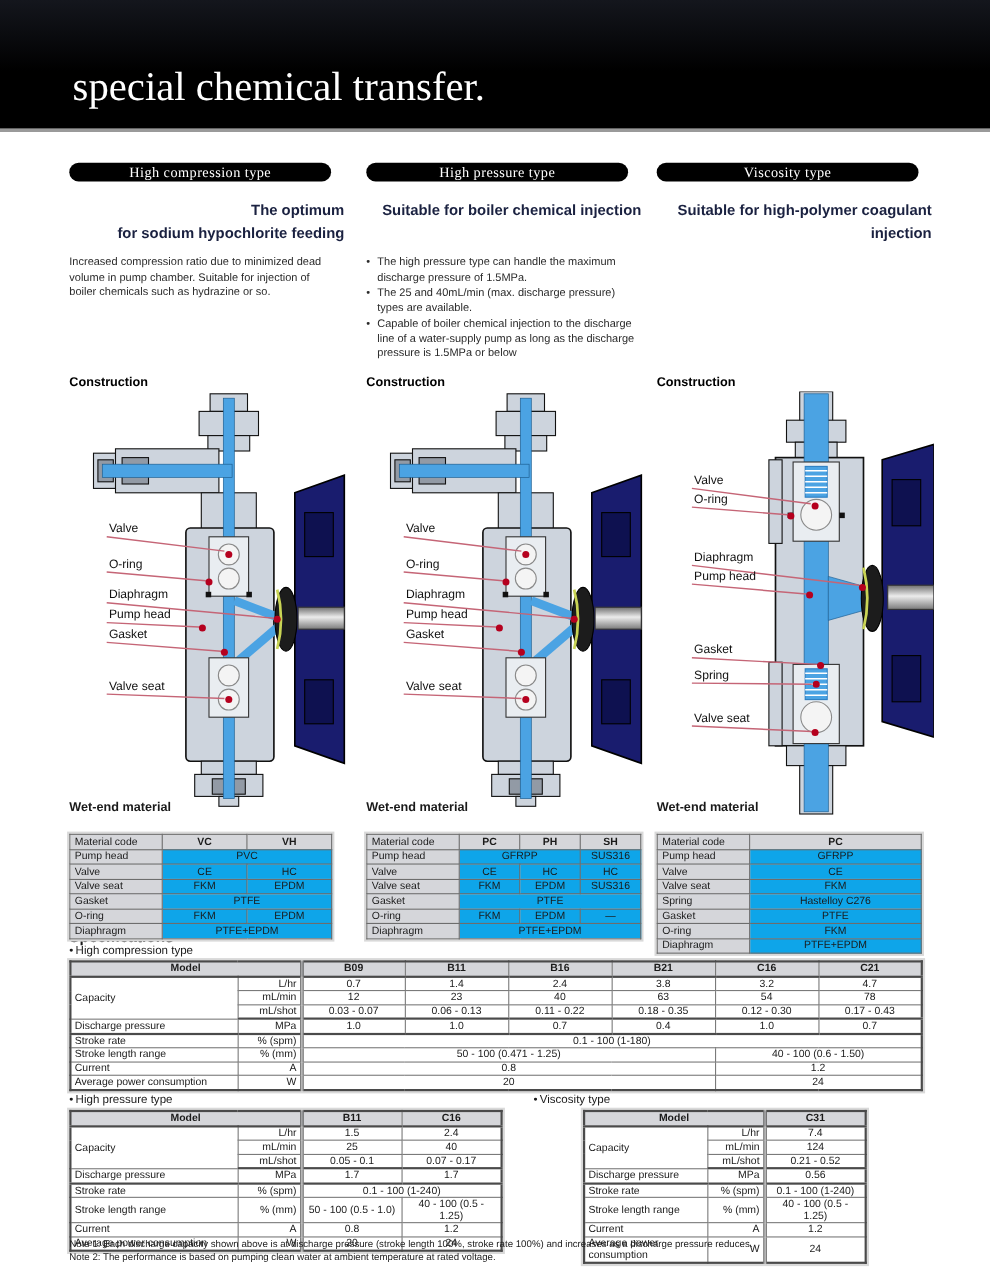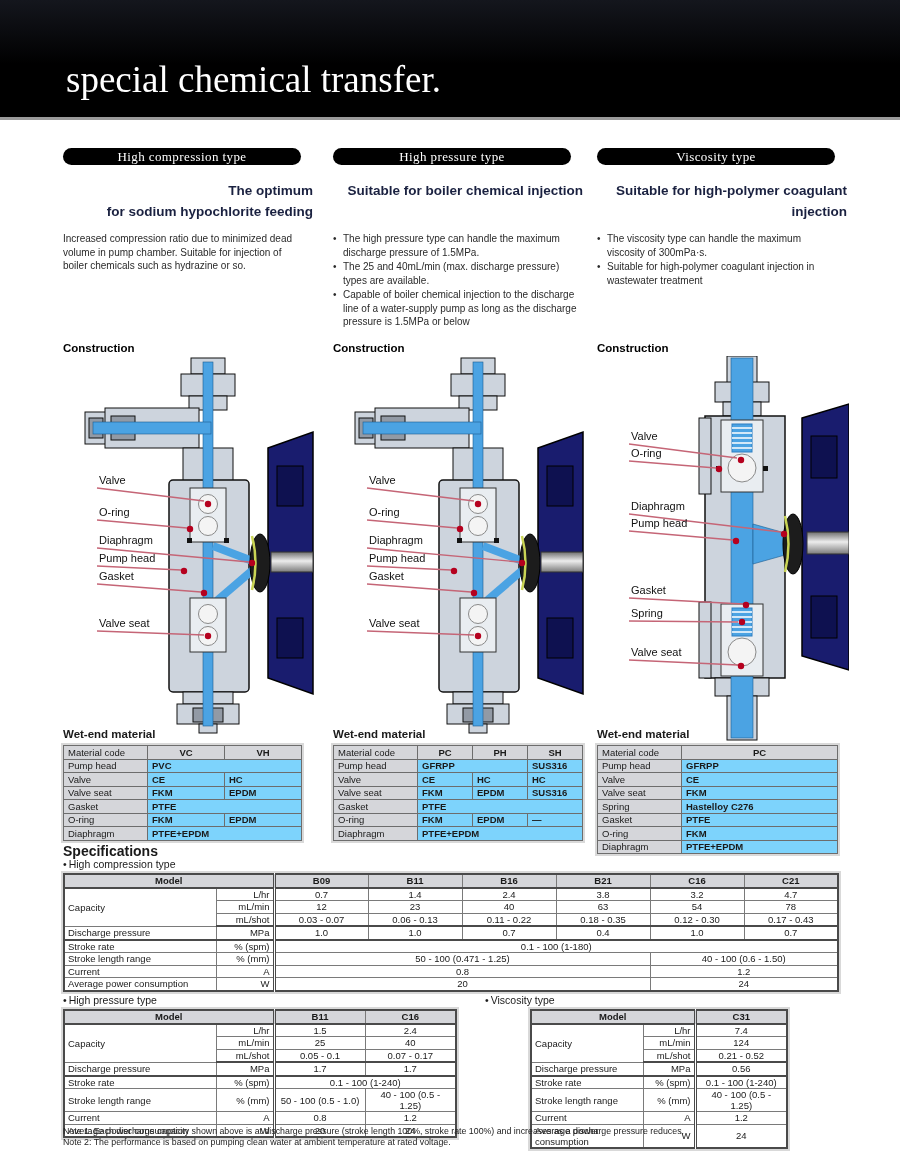--- a/index.html
+++ b/index.html
@@ -32,27 +32,27 @@
   .k1{left:63px;} .k2{left:333px;} .k3{left:597px;}
   .con-title{font-size:11.5px;font-weight:bold;color:#000;}
   .construction svg{display:block;margin-top:2px;}
   .dlabel{font-size:11px;fill:#111;}
   .dline{stroke:#c56576;stroke-width:1.3;}
   .ddot{fill:#b5001e;}
 
   
   .wetend{position:absolute;top:728px;z-index:2;}
   .w1{left:63px;} .w2{left:333px;} .w3{left:597px;}
-  .wet-title{font-size:11.5px;font-weight:bold;margin-bottom:5px;}
+  .wet-title{font-size:11.5px;font-weight:bold;margin-bottom:18px;}
   table.wet{border-collapse:collapse;table-layout:fixed;background:#fff;
             box-shadow:0 0 0 2px #d9d9d9;border:1.5px solid #555;}
   table.wet td{border:1px solid #6d6d6d;font-size:9.5px;height:12.5px;padding:0 4px;}
   table.wet td.lbl{background:#d5d6da;text-align:left;}
   table.wet td.hd{background:#d5d6da;font-weight:bold;text-align:center;}
-  table.wet td.val{text-align:left;background:#7dd3fc;font-weight:bold;}
+  table.wet td.val{text-align:center;background:#0ea5e9;}
 
   
   .specs-title{position:absolute;left:63px;top:843px;font-size:14px;font-weight:bold;}
   .bullet-title{font-size:10.5px;color:#1a1a1a;margin-bottom:3px;}
   .bullet-title::before{content:"\2022";margin-right:2px;}
   .spec-block{position:absolute;}
   .sb-hc{left:63px;top:858px;}
   .sb-hp{left:63px;top:994px;}
   .sb-vi{left:485px;top:994px;}
   .sb-vi table{margin-left:45px;}
@@ -109,24 +109,20 @@
       <li>Capable of boiler chemical injection to the discharge line of a water-supply pump as long as the discharge pressure is 1.5MPa or below</li>
     </ul>
   </div>
 
   <div class="col c3">
     <div class="badge">Viscosity type</div>
     <div class="hgroup">
       <div class="hline">Suitable for high-polymer coagulant</div>
       <div class="hline">injection</div>
     </div>
-    <ul class="blist">
-      <li>The viscosity type can handle the maximum viscosity of 300mPa·s.</li>
-      <li>Suitable for high-polymer coagulant injection in wastewater treatment</li>
-    </ul>
   </div>
 
   <div class="construction k1">
     <div class="con-title">Construction</div>
     <svg viewBox="0 0 252 378" width="252" height="378">
       <g>
         <path d="M205,92 L250,76 L250,338 L205,322 Z" fill="#191c6e" stroke="#000" stroke-width="1.5"></path>
         <rect x="214" y="110" width="26" height="40" fill="#0e1150" stroke="#000"></rect>
         <rect x="214" y="262" width="26" height="40" fill="#0e1150" stroke="#000"></rect>
       </g>

